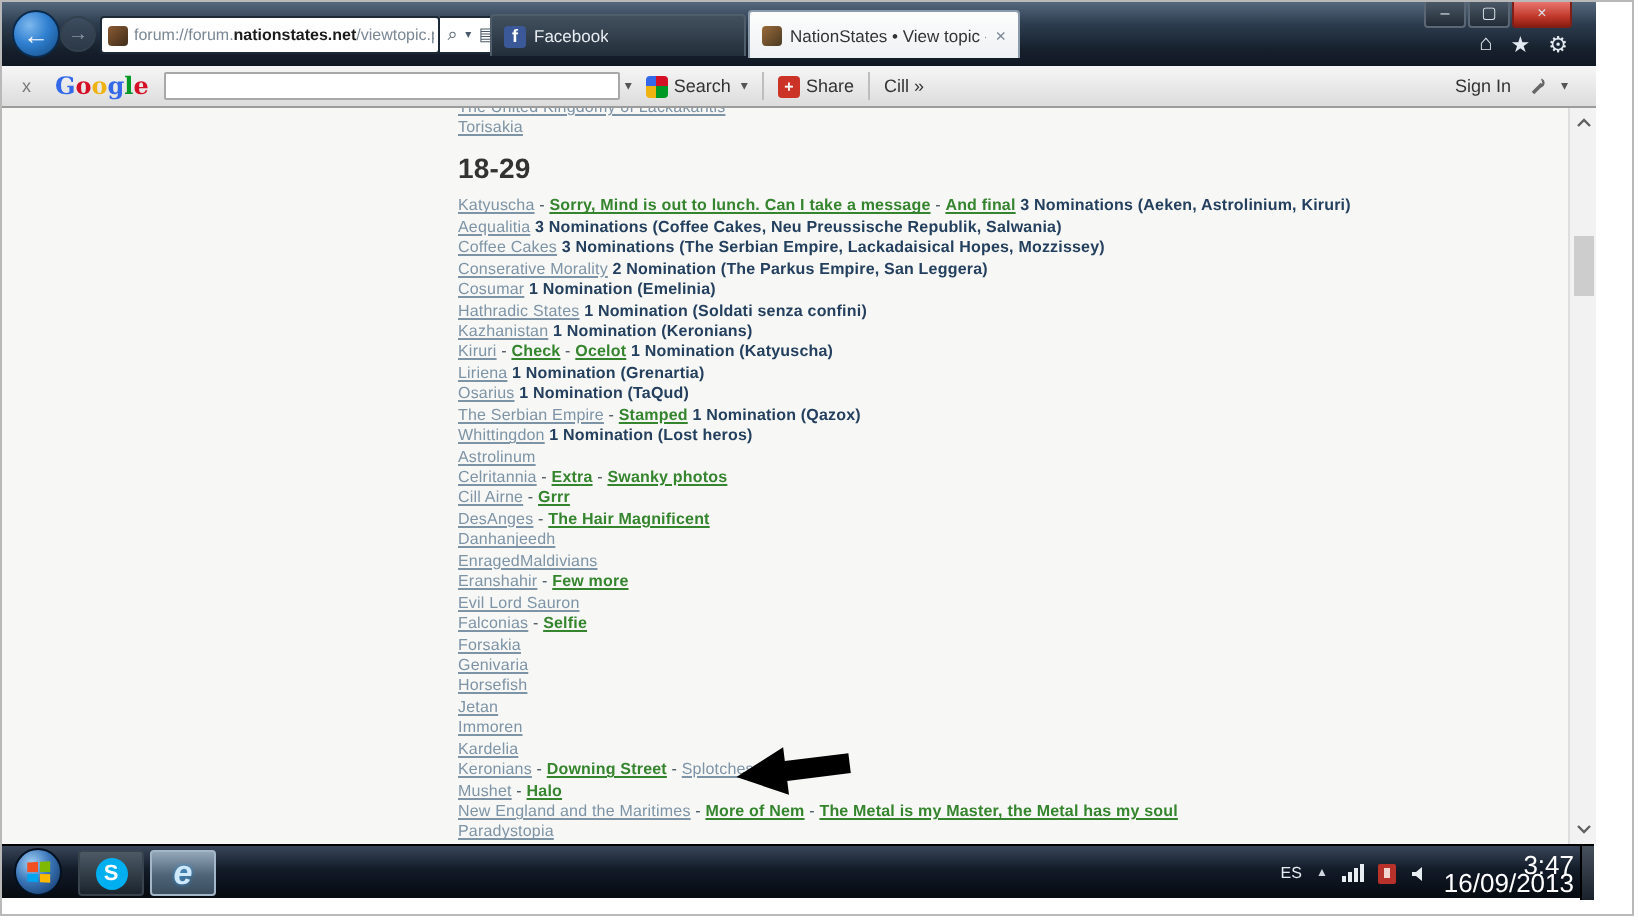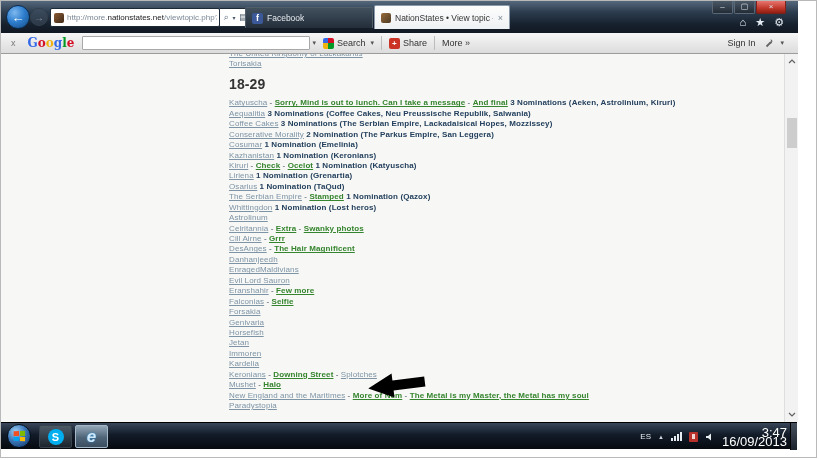--- a/index.html
+++ b/index.html
@@ -12,21 +12,21 @@
   .nav-circle { position:absolute; border-radius:50%; display:flex; align-items:center; justify-content:center; }
   .back-btn { left:5px; top:4px; width:24px; height:24px;
     background:radial-gradient(circle at 35% 30%,#7db8ee 0%,#2f7fd0 45%,#14497f 100%);
     border:1px solid #0b2b4d; color:#fff; font-size:13px; }
   .fwd-btn { left:29px; top:7px; width:18px; height:18px; background:#46566677; border:1px solid #33404d;
     color:#8a97a5; font-size:10px; }
   .urlbar { position:absolute; left:49px; top:7px; width:170px; height:19px; background:#fff;
     border:1px solid #1c2a38; border-radius:2px; display:flex; align-items:center; padding:0 2px; overflow:hidden; }
   .url-favicon { width:10px; height:10px; background:linear-gradient(135deg,#8a5a32,#3f2c1a); border-radius:2px; flex:0 0 auto; margin:0 3px 0 1px; }
   .url-text { font-size:8px; color:#7a8794; white-space:nowrap; overflow:hidden; flex:1; }
-  .url-text b { color:#1b1b1b; font-weight:normal;text-align:center; }
+  .url-text b { color:#1b1b1b; font-weight:bold;text-align:center; }
   .urlbar-icons { position:absolute; left:219px; top:7px; width:44px; height:19px; background:#fff;
     border:1px solid #1c2a38; border-left:none; border-radius:0 2px 2px 0; display:flex; align-items:center; justify-content:space-evenly; }
   .mini-ico { font-size:9px; color:#4a5a6a; line-height:1; }
   .tab { position:absolute; height:21px; top:6px; display:flex; align-items:center; padding:0 6px; font-size:8.5px; }
   .tab-inactive { left:244px; width:128px; background:linear-gradient(#42505e,#232e3a); border:1px solid #505d6a;
     border-bottom:none; color:#e7ecf1; border-radius:2px 2px 0 0; }
   .tab-active { left:373px; top:4px; height:24px; width:136px; background:linear-gradient(#fdfdfd,#eef1f3);
     border:1px solid #8b9bab; border-bottom:none; color:#333; border-radius:2px 2px 0 0; }
   .tab-ico-fb { width:11px; height:11px; background:#3b5998; border-radius:2px; color:#fff; font-size:9px; font-weight:bold;
     display:flex; align-items:center; justify-content:center; margin-right:4px; flex:0 0 auto; }
@@ -115,21 +115,21 @@
 <body>
 
 <div class="frame">
 
   <div class="chrome">
     <div class="nav-circle back-btn">←</div>
     <div class="nav-circle fwd-btn">→</div>
 
     <div class="urlbar">
       <span class="url-favicon"></span>
-      <span class="url-text"><span>http://more.</span><b>nationstates.net</b><span>/viewtopic.php?f=20...</span></span>
+      <span class="url-text"><span>forum://forum.</span><b>nationstates.net</b><span>/viewtopic.php?f=20...</span></span>
     </div>
     <div class="urlbar-icons">
       <span class="mini-ico">⌕</span>
       <span class="mini-ico" style="font-size:6px">▾</span>
       <span class="mini-ico">▤</span>
       <span class="mini-ico">↻</span>
     </div>
 
     <div class="tab tab-inactive">
       <span class="tab-ico-fb">f</span>
@@ -169,21 +169,21 @@
       <span>Search</span>
       <span class="g-dd">▾</span>
     </div>
     <span class="gt-sep"></span>
     <div class="gt-btn">
       <span class="share-ico">+</span>
       <span>Share</span>
     </div>
     <span class="gt-sep"></span>
     <div class="gt-btn">
-      <span>More »</span>
+      <span>Cill »</span>
     </div>
     <span class="gt-spacer"></span>
     <span class="gt-signin">Sign In</span>
     <span class="wrench-wrap">
       <svg width="10" height="10" viewBox="0 0 10 10">
         <path d="M1.5 8.5 L6 4" stroke="#666" stroke-width="1.8" fill="none"></path>
         <path d="M5.5 1.2 A2.3 2.3 0 1 1 4.2 5.6 L6.2 3.6 Z" fill="#666"></path>
       </svg>
       <span class="g-dd">▾</span>
     </span>
@@ -194,34 +194,35 @@
         <div class="line"><span class="seg-n">The United Kingdomy of Lackakantis</span></div>
         <div class="line"><span class="seg-n">Torisakia</span></div>
         <div class="line blank"></div>
         <div class="line"><span class="seg-h">18-29</span></div>
         <div class="line blank"></div>
         <div class="line"><span class="seg-n">Katyuscha</span><span class="seg-p"> - </span><span class="seg-g">Sorry, Mind is out to lunch. Can I take a message</span><span class="seg-p"> - </span><span class="seg-g">And final</span><span class="seg-b"> 3 Nominations (Aeken, Astrolinium, Kiruri)</span></div>
         <div class="line"><span class="seg-n">Aequalitia</span><span class="seg-b"> 3 Nominations (Coffee Cakes, Neu Preussische Republik, Salwania)</span></div>
         <div class="line"><span class="seg-n">Coffee Cakes</span><span class="seg-b"> 3 Nominations (The Serbian Empire, Lackadaisical Hopes, Mozzissey)</span></div>
         <div class="line"><span class="seg-n">Conserative Morality</span><span class="seg-b"> 2 Nomination (The Parkus Empire, San Leggera)</span></div>
         <div class="line"><span class="seg-n">Cosumar</span><span class="seg-b"> 1 Nomination (Emelinia)</span></div>
+        <div class="line"><span class="seg-n">Hathradic States</span><span class="seg-b"> 1 Nomination (Soldati senza confini)</span></div>
         <div class="line"><span class="seg-n">Kazhanistan</span><span class="seg-b"> 1 Nomination (Keronians)</span></div>
         <div class="line"><span class="seg-n">Kiruri</span><span class="seg-p"> - </span><span class="seg-g">Check</span><span class="seg-p"> - </span><span class="seg-g">Ocelot</span><span class="seg-b"> 1 Nomination (Katyuscha)</span></div>
         <div class="line"><span class="seg-n">Liriena</span><span class="seg-b"> 1 Nomination (Grenartia)</span></div>
         <div class="line"><span class="seg-n">Osarius</span><span class="seg-b"> 1 Nomination (TaQud)</span></div>
         <div class="line"><span class="seg-n">The Serbian Empire</span><span class="seg-p"> - </span><span class="seg-g">Stamped</span><span class="seg-b"> 1 Nomination (Qazox)</span></div>
         <div class="line"><span class="seg-n">Whittingdon</span><span class="seg-b"> 1 Nomination (Lost heros)</span></div>
         <div class="line"><span class="seg-n">Astrolinum</span></div>
         <div class="line"><span class="seg-n">Celritannia</span><span class="seg-p"> - </span><span class="seg-g">Extra</span><span class="seg-p"> - </span><span class="seg-g">Swanky photos</span></div>
         <div class="line"><span class="seg-n">Cill Airne</span><span class="seg-p"> - </span><span class="seg-g">Grrr</span></div>
         <div class="line"><span class="seg-n">DesAnges</span><span class="seg-p"> - </span><span class="seg-g">The Hair Magnificent</span></div>
         <div class="line"><span class="seg-n">Danhanjeedh</span></div>
         <div class="line"><span class="seg-n">EnragedMaldivians</span></div>
+        <div class="line"><span class="seg-n">Eranshahir</span><span class="seg-p"> - </span><span class="seg-g">Few more</span></div>
         <div class="line"><span class="seg-n">Evil Lord Sauron</span></div>
-        <div class="line"><span class="seg-n">Eranshahir</span><span class="seg-p"> - </span><span class="seg-g">Few more</span></div>
         <div class="line"><span class="seg-n">Falconias</span><span class="seg-p"> - </span><span class="seg-g">Selfie</span></div>
         <div class="line"><span class="seg-n">Forsakia</span></div>
         <div class="line"><span class="seg-n">Genivaria</span></div>
         <div class="line"><span class="seg-n">Horsefish</span></div>
         <div class="line"><span class="seg-n">Jetan</span></div>
         <div class="line"><span class="seg-n">Immoren</span></div>
         <div class="line"><span class="seg-n">Kardelia</span></div>
         <div class="line"><span class="seg-n">Keronians</span><span class="seg-p"> - </span><span class="seg-g">Downing Street</span><span class="seg-p"> - </span><span class="seg-n">Splotches</span></div>
         <div class="line"><span class="seg-n">Mushet</span><span class="seg-p"> - </span><span class="seg-g">Halo</span></div>
         <div class="line"><span class="seg-n">New England and the Maritimes</span><span class="seg-p"> - </span><span class="seg-g">More of Nem</span><span class="seg-p"> - </span><span class="seg-g">The Metal is my Master, the Metal has my soul</span></div>

